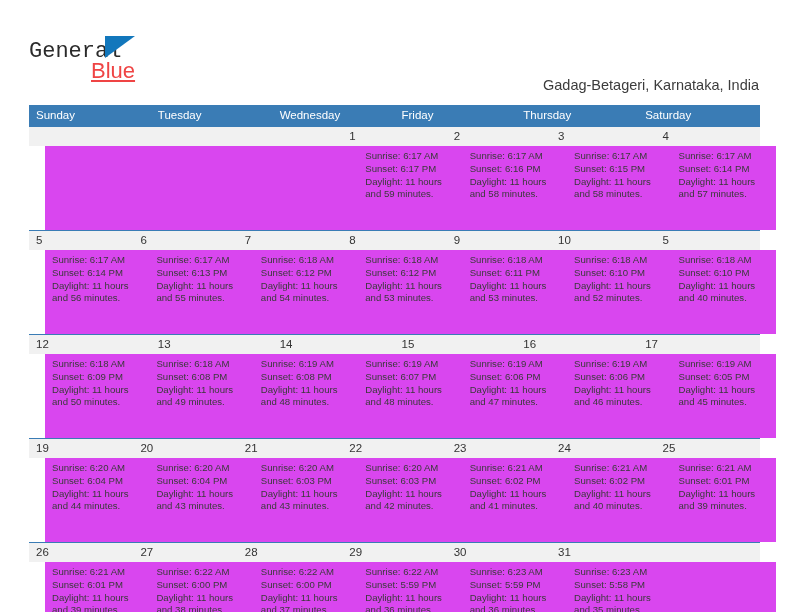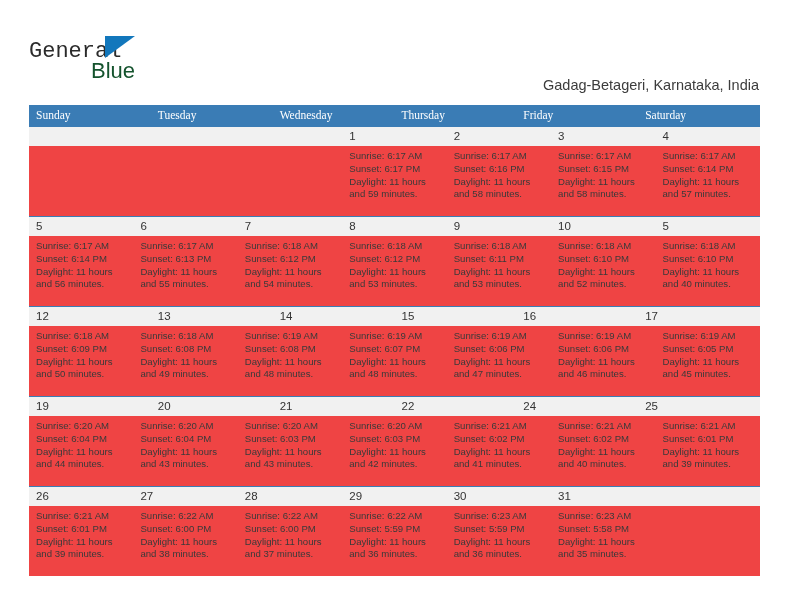--- a/index.html
+++ b/index.html
@@ -53,22 +53,23 @@
     width: 0;
     height: 0;
     border-left: 30px solid #1277bc;
     border-bottom: 22px solid transparent;
   }
   .brand-blue {
     position: absolute;
     left: 62px;
     top: 26px;
     font-size: 22px;
-    color: #14532d;
+    color: #ef4444;
     line-height: 26px;
+    text-decoration: underline;
   }
 
   .title {
     position: absolute;
     right: 33px;
     top: 32px;
     font-size: 25px;
     color: #3c3c3c;
     text-align: right;
     line-height: 30px;
@@ -100,41 +101,41 @@
   }
   .weekhead .dow {
     flex: 1 1 0;
     color: #ffffff;
     font-size: 11.5px;
     line-height: 21px;
     padding-left: 7px;
     box-sizing: border-box;
     white-space: nowrap;
     overflow: hidden;
-    font-family: Liberation Serif, serif;
   }
 
   .week {
     width: 731px;
     border-top: 1.3px solid #3a7cb5;
   }
   .week:first-of-type {
     border-top: none;
   }
   .week .datestrip {
     display: flex;
     width: 731px;
     height: 19px;
     background: #f1f1f1;
   }
   .week .bodystrip {
     display: flex;
     width: 731px;
-    height: 70px;
-    background: #ef4444;
+    height: 84px;
+    background: #d946ef;
+    margin-left: 16px;
   }
   .cell-num {
     flex: 1 1 0;
     box-sizing: border-box;
     padding-left: 7px;
     font-size: 11.5px;
     line-height: 19px;
     color: #333333;
   }
   .cell-body {
@@ -168,22 +169,22 @@
     <div class="subtitle">Gadag-Betageri, Karnataka, India</div>
 
   </div>
 
   <div class="calendar">
 
     <div class="weekhead">
       <div class="dow">Sunday</div>
       <div class="dow">Tuesday</div>
       <div class="dow">Wednesday</div>
+      <div class="dow">Friday</div>
       <div class="dow">Thursday</div>
-      <div class="dow">Friday</div>
       <div class="dow">Saturday</div>
     </div>
 
     <div class="week">
       <div class="datestrip">
         <div class="cell-num"></div>
         <div class="cell-num"></div>
         <div class="cell-num"></div>
         <div class="cell-num">1</div>
         <div class="cell-num">2</div>
@@ -346,20 +347,21 @@
         </div>
       </div>
     </div>
 
     <div class="week">
       <div class="datestrip">
         <div class="cell-num">19</div>
         <div class="cell-num">20</div>
         <div class="cell-num">21</div>
         <div class="cell-num">22</div>
+        <div class="cell-num">23</div>
         <div class="cell-num">24</div>
         <div class="cell-num">25</div>
       </div>
       <div class="bodystrip">
         <div class="cell-body">
           <span class="ln">Sunrise: 6:20 AM</span>
           <span class="ln">Sunset: 6:04 PM</span>
           <span class="ln">Daylight: 11 hours</span>
           <span class="ln">and 44 minutes.</span>
         </div>

